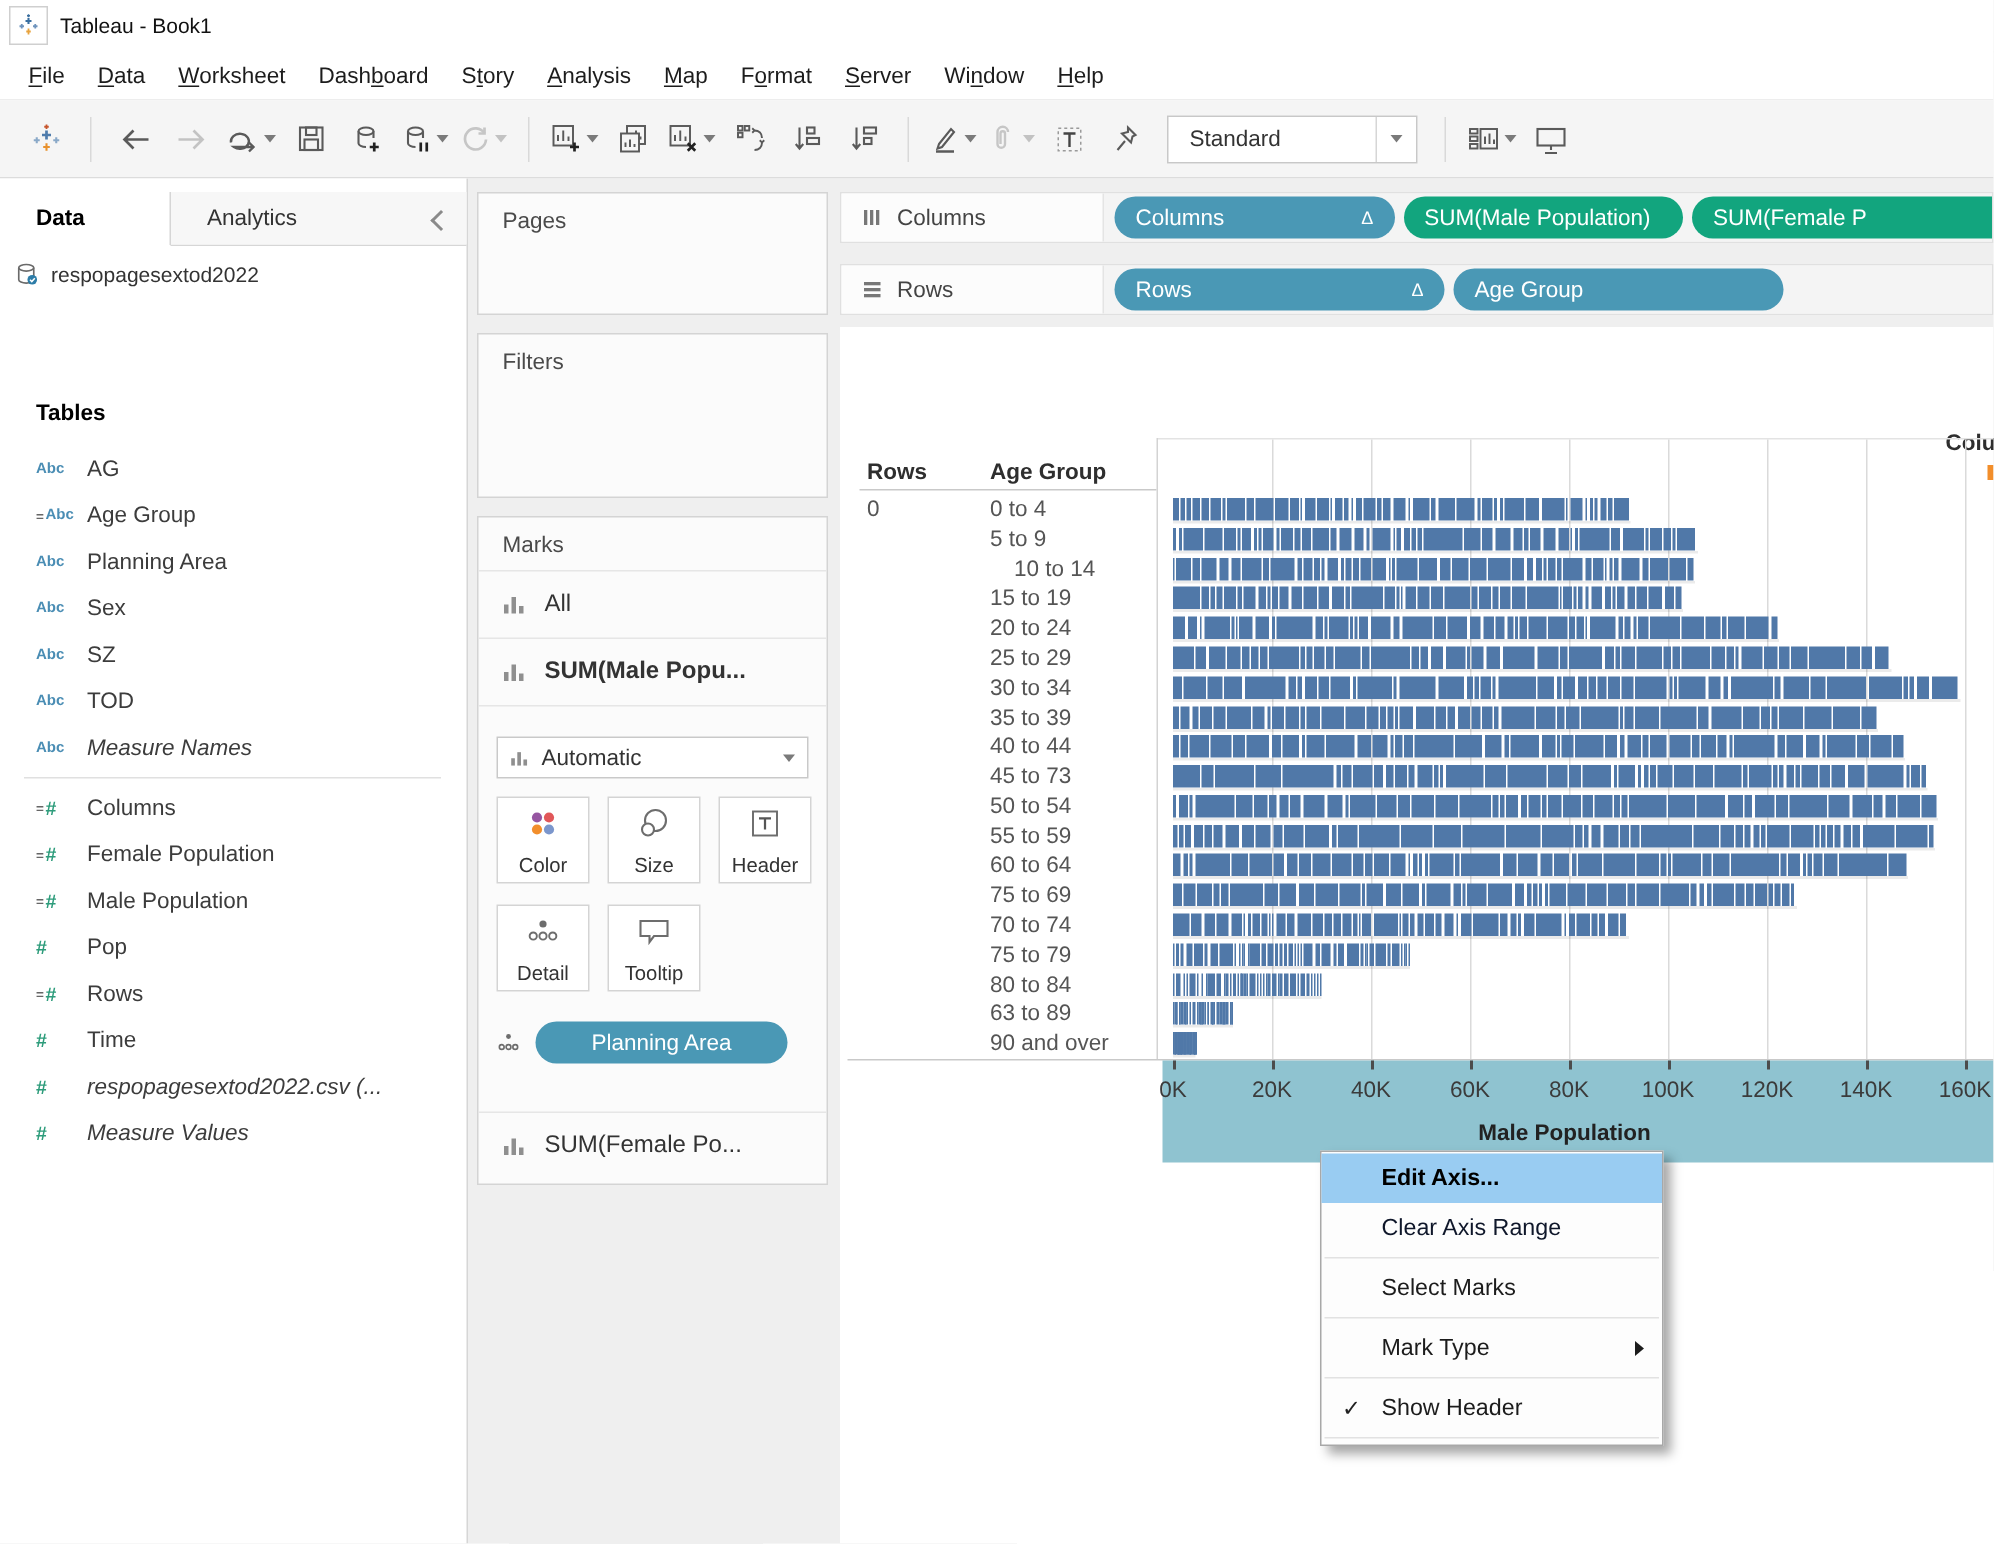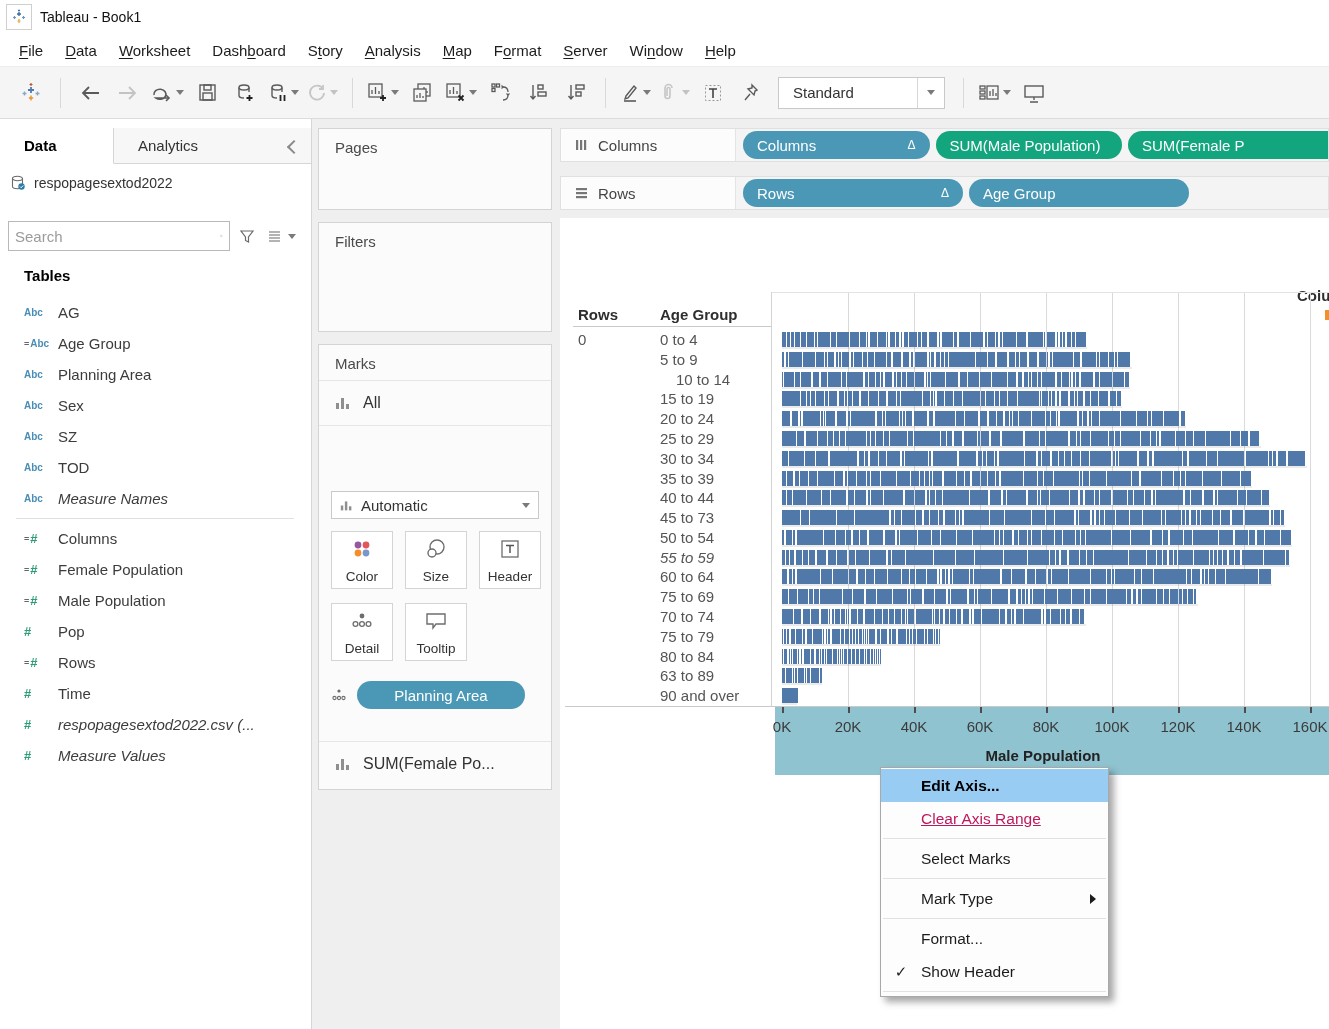--- a/index.html
+++ b/index.html
@@ -90,21 +90,21 @@
   #axisband{position:absolute;background:#8fc3d0;}
   .tick{position:absolute;width:2px;height:6px;background:#4c4c4c;top:0;}
   .ticklabel{position:absolute;top:11px;font-size:15px;color:#3b3b3b;transform:translateX(-50%);white-space:nowrap;}
   #axis-title{position:absolute;font-size:15px;font-weight:bold;color:#222;transform:translateX(-50%);}
   
   #ctxmenu{position:absolute;left:880px;top:767px;width:229px;background:#fdfdfd;border:1px solid #a8a8a8;
            box-shadow:5px 5px 7px rgba(0,0,0,.35);box-sizing:border-box;padding:1px 0;}
   .mi{height:33px;display:flex;align-items:center;position:relative;font-size:15.5px;color:#1c1c1c;}
   .mi .gut{width:40px;flex:0 0 40px;display:flex;align-items:center;justify-content:center;font-size:15px;color:#222;}
   .mi.hl{background:#99ccf2;font-weight:bold;color:#000;}
-  .mi.dis{color:#be185d;text-decoration:underline;}
+  .mi.dis{color:#0f172a;}
   .mi .sub{position:absolute;right:12px;width:0;height:0;border-top:5px solid transparent;border-bottom:5px solid transparent;border-left:6px solid #1c1c1c;}
   .msep{height:1px;background:#e2e2e2;margin:3px 2px;}
 </style>
 </head>
 <body>
 
 <div id="titlebar" class="abs">
   <span class="appicon">
     <svg width="16" height="16" viewBox="0 0 16 16">
       <g stroke="#3a6fa0" stroke-width="1.4">
@@ -316,38 +316,20 @@
   </div>
   <div id="datasource-row">
     <svg width="16" height="16" viewBox="0 0 16 16">
       <ellipse cx="7.5" cy="3.5" rx="5" ry="2.2" stroke="#6a6a6a" fill="none" stroke-width="1.1"></ellipse>
       <path d="M2.5 3.5v8c0 1.2 2.2 2.2 5 2.2s5-1 5-2.2v-8" stroke="#6a6a6a" fill="none" stroke-width="1.1"></path>
       <circle cx="11.5" cy="11.5" r="3.2" fill="#2d7da8"></circle>
       <path d="M10 11.5l1.2 1.2 2-2.2" stroke="#fff" stroke-width="1" fill="none"></path>
     </svg>
     <span class="label">respopagesextod2022</span>
   </div>
-  <div id="search-row">
-    <div id="search-box">
-      <input placeholder="Search" style="">
-      <svg width="14" height="14" viewBox="0 0 14 14" style="margin-right:6px">
-        <circle cx="6" cy="6" r="4" stroke="#8b8b8b" fill="none" stroke-width="1.2"></circle>
-          <path d="M9 9l3.5 3.5" stroke="#8b8b8b" stroke-width="1.2"></path>
-      </svg>
-    </div>
-    <svg width="16" height="16" viewBox="0 0 16 16" style="margin-left:9px">
-      <path d="M2 3h12L9.5 9v5l-3-1.5V9z" stroke="#6a6a6a" fill="none" stroke-width="1.2"></path>
-    </svg>
-    <svg width="18" height="16" viewBox="0 0 18 16" style="margin-left:12px">
-      <g stroke="#6a6a6a" stroke-width="1.1">
-          <path d="M2 4h11M2 7h11M2 10h11M2 13h11"></path>
-        </g>
-    </svg>
-    <span class="caret"></span>
-  </div>
   <div id="tables-label">Tables</div>
   <div id="fieldlist">
       <div class="frow">
         <span class="ficon">
           <span class="ic-abc">Abc</span>
         </span>
         <span class="flabel">AG</span>
       </div>
       <div class="frow">
         <span class="ficon">
@@ -452,20 +434,30 @@
   <div class="cardlabel" style="padding-bottom:8px;">Marks</div>
   <div class="mrow" style="border-top:1px solid #e6e6e6;">
     <svg width="16" height="16" viewBox="0 0 16 16">
         <g fill="#8f8f8f">
           <rect x="1" y="8" width="3" height="6"></rect>
           <rect x="6" y="3" width="3" height="11"></rect>
           <rect x="11" y="9" width="3" height="5"></rect>
         </g>
       </svg>
     <span class="mlabel">All</span>
+  </div>
+  <div class="mrow">
+    <svg width="16" height="16" viewBox="0 0 16 16">
+        <g fill="#8f8f8f">
+          <rect x="1" y="8" width="3" height="6"></rect>
+          <rect x="6" y="3" width="3" height="11"></rect>
+          <rect x="11" y="9" width="3" height="5"></rect>
+        </g>
+      </svg>
+    <span class="mlabel b">SUM(Male Popu...</span>
   </div>
   <div class="marktype">
     <svg width="13" height="13" viewBox="0 0 16 16">
         <g fill="#8f8f8f">
           <rect x="1" y="8" width="3" height="6"></rect>
           <rect x="6" y="3" width="3" height="11"></rect>
           <rect x="11" y="9" width="3" height="5"></rect>
         </g>
       </svg>
     <span class="mtlabel">Automatic</span>
@@ -1121,21 +1113,21 @@
         <div class="seg" style="left: 387.691px; width: 13.345px; background: rgb(80, 120, 168);"></div>
         <div class="seg" style="left: 402.336px; width: 7.23509px; background: rgb(80, 120, 168);"></div>
         <div class="seg" style="left: 410.871px; width: 25.1563px; background: rgb(80, 120, 168);"></div>
         <div class="seg" style="left: 437.327px; width: 14.1834px; background: rgb(80, 120, 168);"></div>
         <div class="seg" style="left: 452.811px; width: 12.7859px; background: rgb(80, 120, 168);"></div>
         <div class="seg" style="left: 466.897px; width: 6.44328px; background: rgb(80, 120, 168);"></div>
         <div class="seg" style="left: 474.64px; width: 7.4959px; background: rgb(80, 120, 168);"></div>
         <div class="seg" style="left: 483.436px; width: 14.5602px; background: rgb(80, 120, 168);"></div>
         <div class="seg" style="left: 499.296px; width: 9.254px; background: rgb(80, 120, 168);"></div>
       </div>
-      <div class="rowlabel" style="left: 100px; top: 330.684px; font-style: italic;">55 to 59</div>
+      <div class="rowlabel" style="left: 100px; top: 330.684px;">55 to 59</div>
       <div class="barrow" style="left: 222px; top: 331.684px; width: 508.2px; box-shadow: rgba(0, 0, 0, 0.08) 0px 2px 0px;">
         <div class="seg" style="left: 0px; width: 2.6052px; background: rgb(80, 120, 168);"></div>
         <div class="seg" style="left: 3.9052px; width: 3.01995px; background: rgb(80, 120, 168);"></div>
         <div class="seg" style="left: 8.22515px; width: 4.20608px; background: rgb(80, 120, 168);"></div>
         <div class="seg" style="left: 13.7312px; width: 6.22065px; background: rgb(80, 120, 168);"></div>
         <div class="seg" style="left: 21.2519px; width: 4.79447px; background: rgb(80, 120, 168);"></div>
         <div class="seg" style="left: 27.3463px; width: 6.00025px; background: rgb(80, 120, 168);"></div>
         <div class="seg" style="left: 34.6466px; width: 9.72339px; background: rgb(80, 120, 168);"></div>
         <div class="seg" style="left: 45.67px; width: 8.06493px; background: rgb(80, 120, 168);"></div>
         <div class="seg" style="left: 55.0349px; width: 10.4298px; background: rgb(80, 120, 168);"></div>
@@ -1545,21 +1537,17 @@
       <span>Select Marks</span>
     </div>
     <div class="msep"></div>
     <div class="mi">
       <span class="gut"></span>
       <span>Mark Type</span>
       <span class="sub"></span>
     </div>
     <div class="msep"></div>
     <div class="mi">
-      <span class="gut"></span>
-      <span>Format...</span>
-    </div>
-    <div class="mi">
       <span class="gut">✓</span>
       <span>Show Header</span>
     </div>
     <div class="msep"></div>
   </div>
 
 </body></html>

